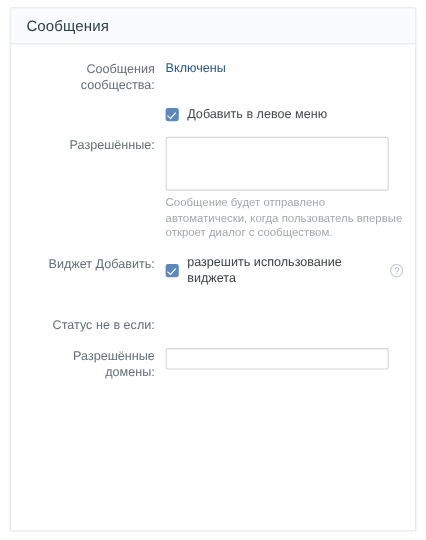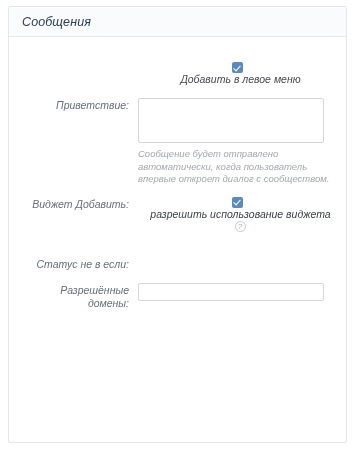--- a/index.html
+++ b/index.html
@@ -14,21 +14,20 @@
     font-size: 11px;
     color: #45688e;
     overflow: hidden;
   }
 
   .page {
     position: relative;
     width: 355px;
     height: 450px;
     background: #ffffff;
-    font-style: italic;
   }
 
   
   .card {
     position: absolute;
     left: 8px;
     top: 6px;
     width: 339px;
     height: 437px;
     background: #ffffff;
@@ -84,21 +83,20 @@
     font-size: 10.5px;
     line-height: 13px;
     text-decoration: none;
     cursor: pointer;
   }
 
   
   .cbrow {
     display: flex;
     align-items: center;
-    flex-direction: column;
   }
   .cbox {
     width: 11px;
     height: 11px;
     border-radius: 2px;
     background: #5b88bd;
     position: relative;
     box-sizing: border-box;
     flex: 0 0 auto;
     cursor: pointer;
@@ -203,37 +201,43 @@
 
 <div class="page">
   <div class="card">
 
     <div class="card-header">
       <span class="card-title">Сообщения</span>
     </div>
 
     <div class="card-body">
 
+      <div class="row">
+        <div class="lbl">Сообщения сообщества:</div>
+        <div class="fld">
+          <a class="link">Включены</a>
+        </div>
+      </div>
 
       <div class="sp-a"></div>
 
       <div class="row">
         <div class="lbl"></div>
         <div class="fld">
           <div class="cbrow">
             <span class="cbox"></span>
             <span class="cblabel">Добавить в левое меню</span>
           </div>
         </div>
       </div>
 
       <div class="sp-b"></div>
 
       <div class="row">
-        <div class="lbl">Приветствие:</div>
+        <div class="lbl">Разрешённые:</div>
         <div class="fld">
           <div class="ta h1" title=""></div>
           <div class="hint">Сообщение будет отправлено автоматически, когда пользователь впервые откроет диалог с сообществом.</div>
         </div>
       </div>
 
       <div class="sp-c"></div>
 
       <div class="row">
         <div class="lbl">Виджет Добавить:</div>

